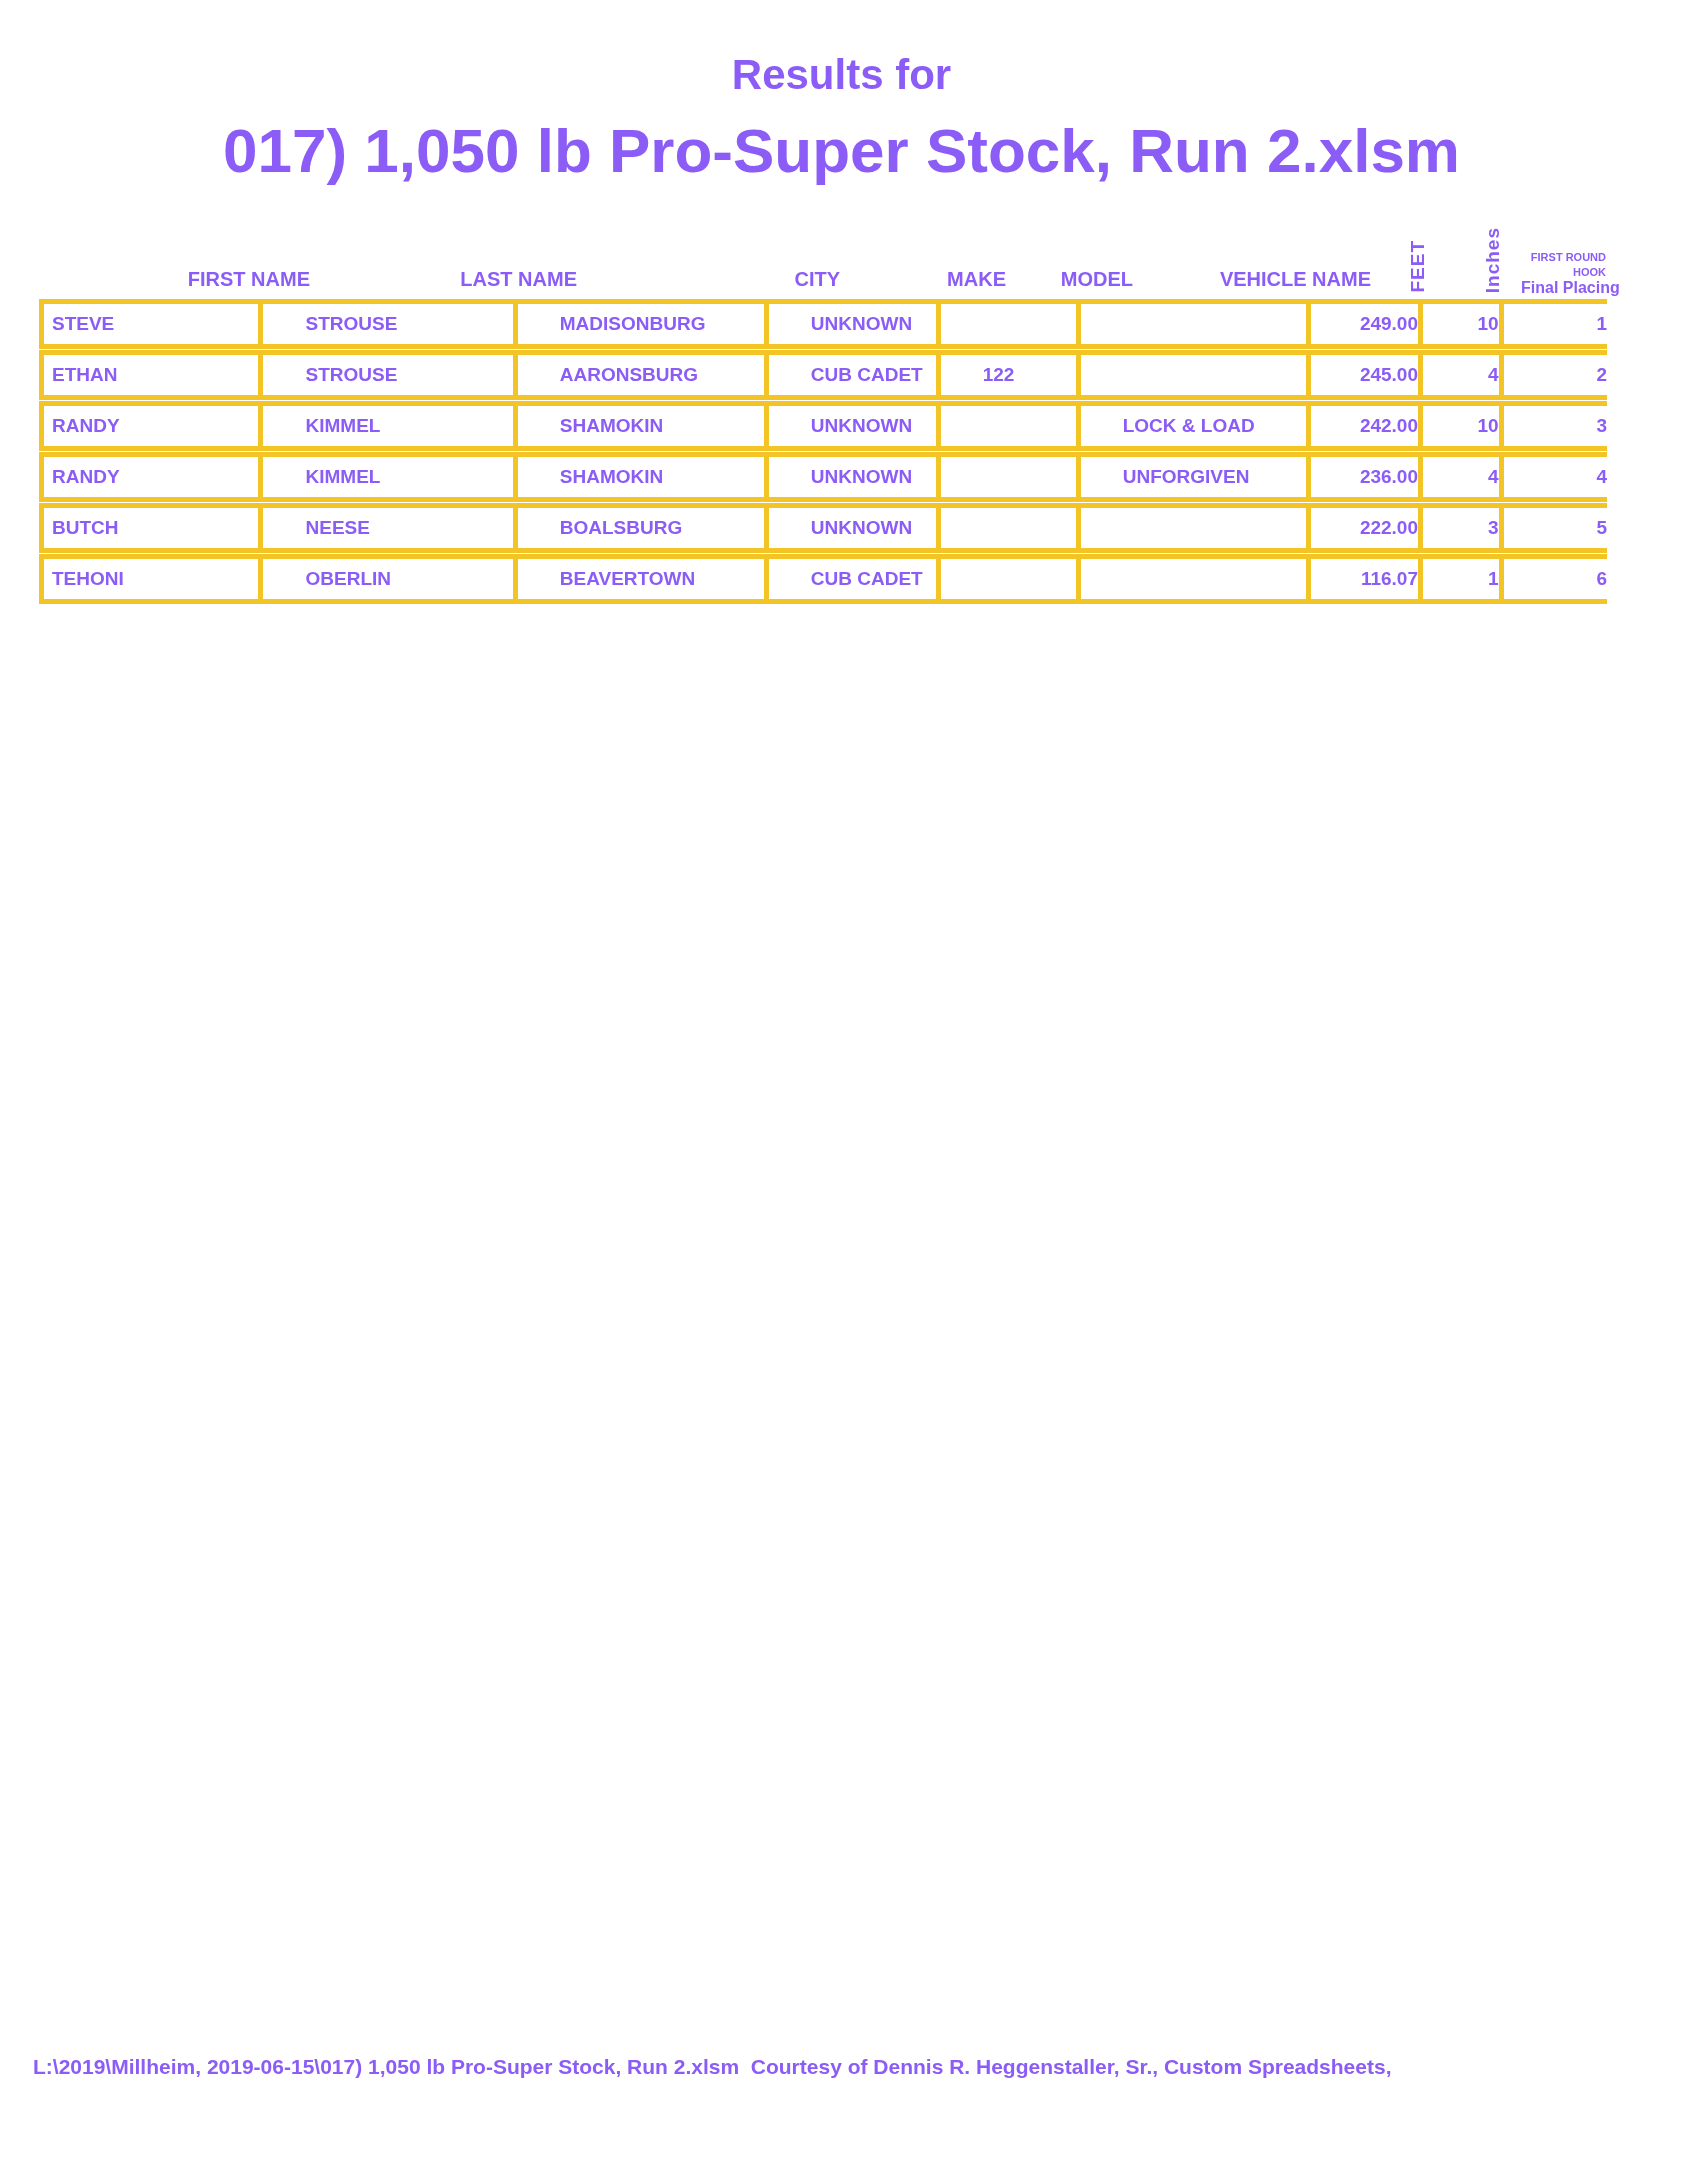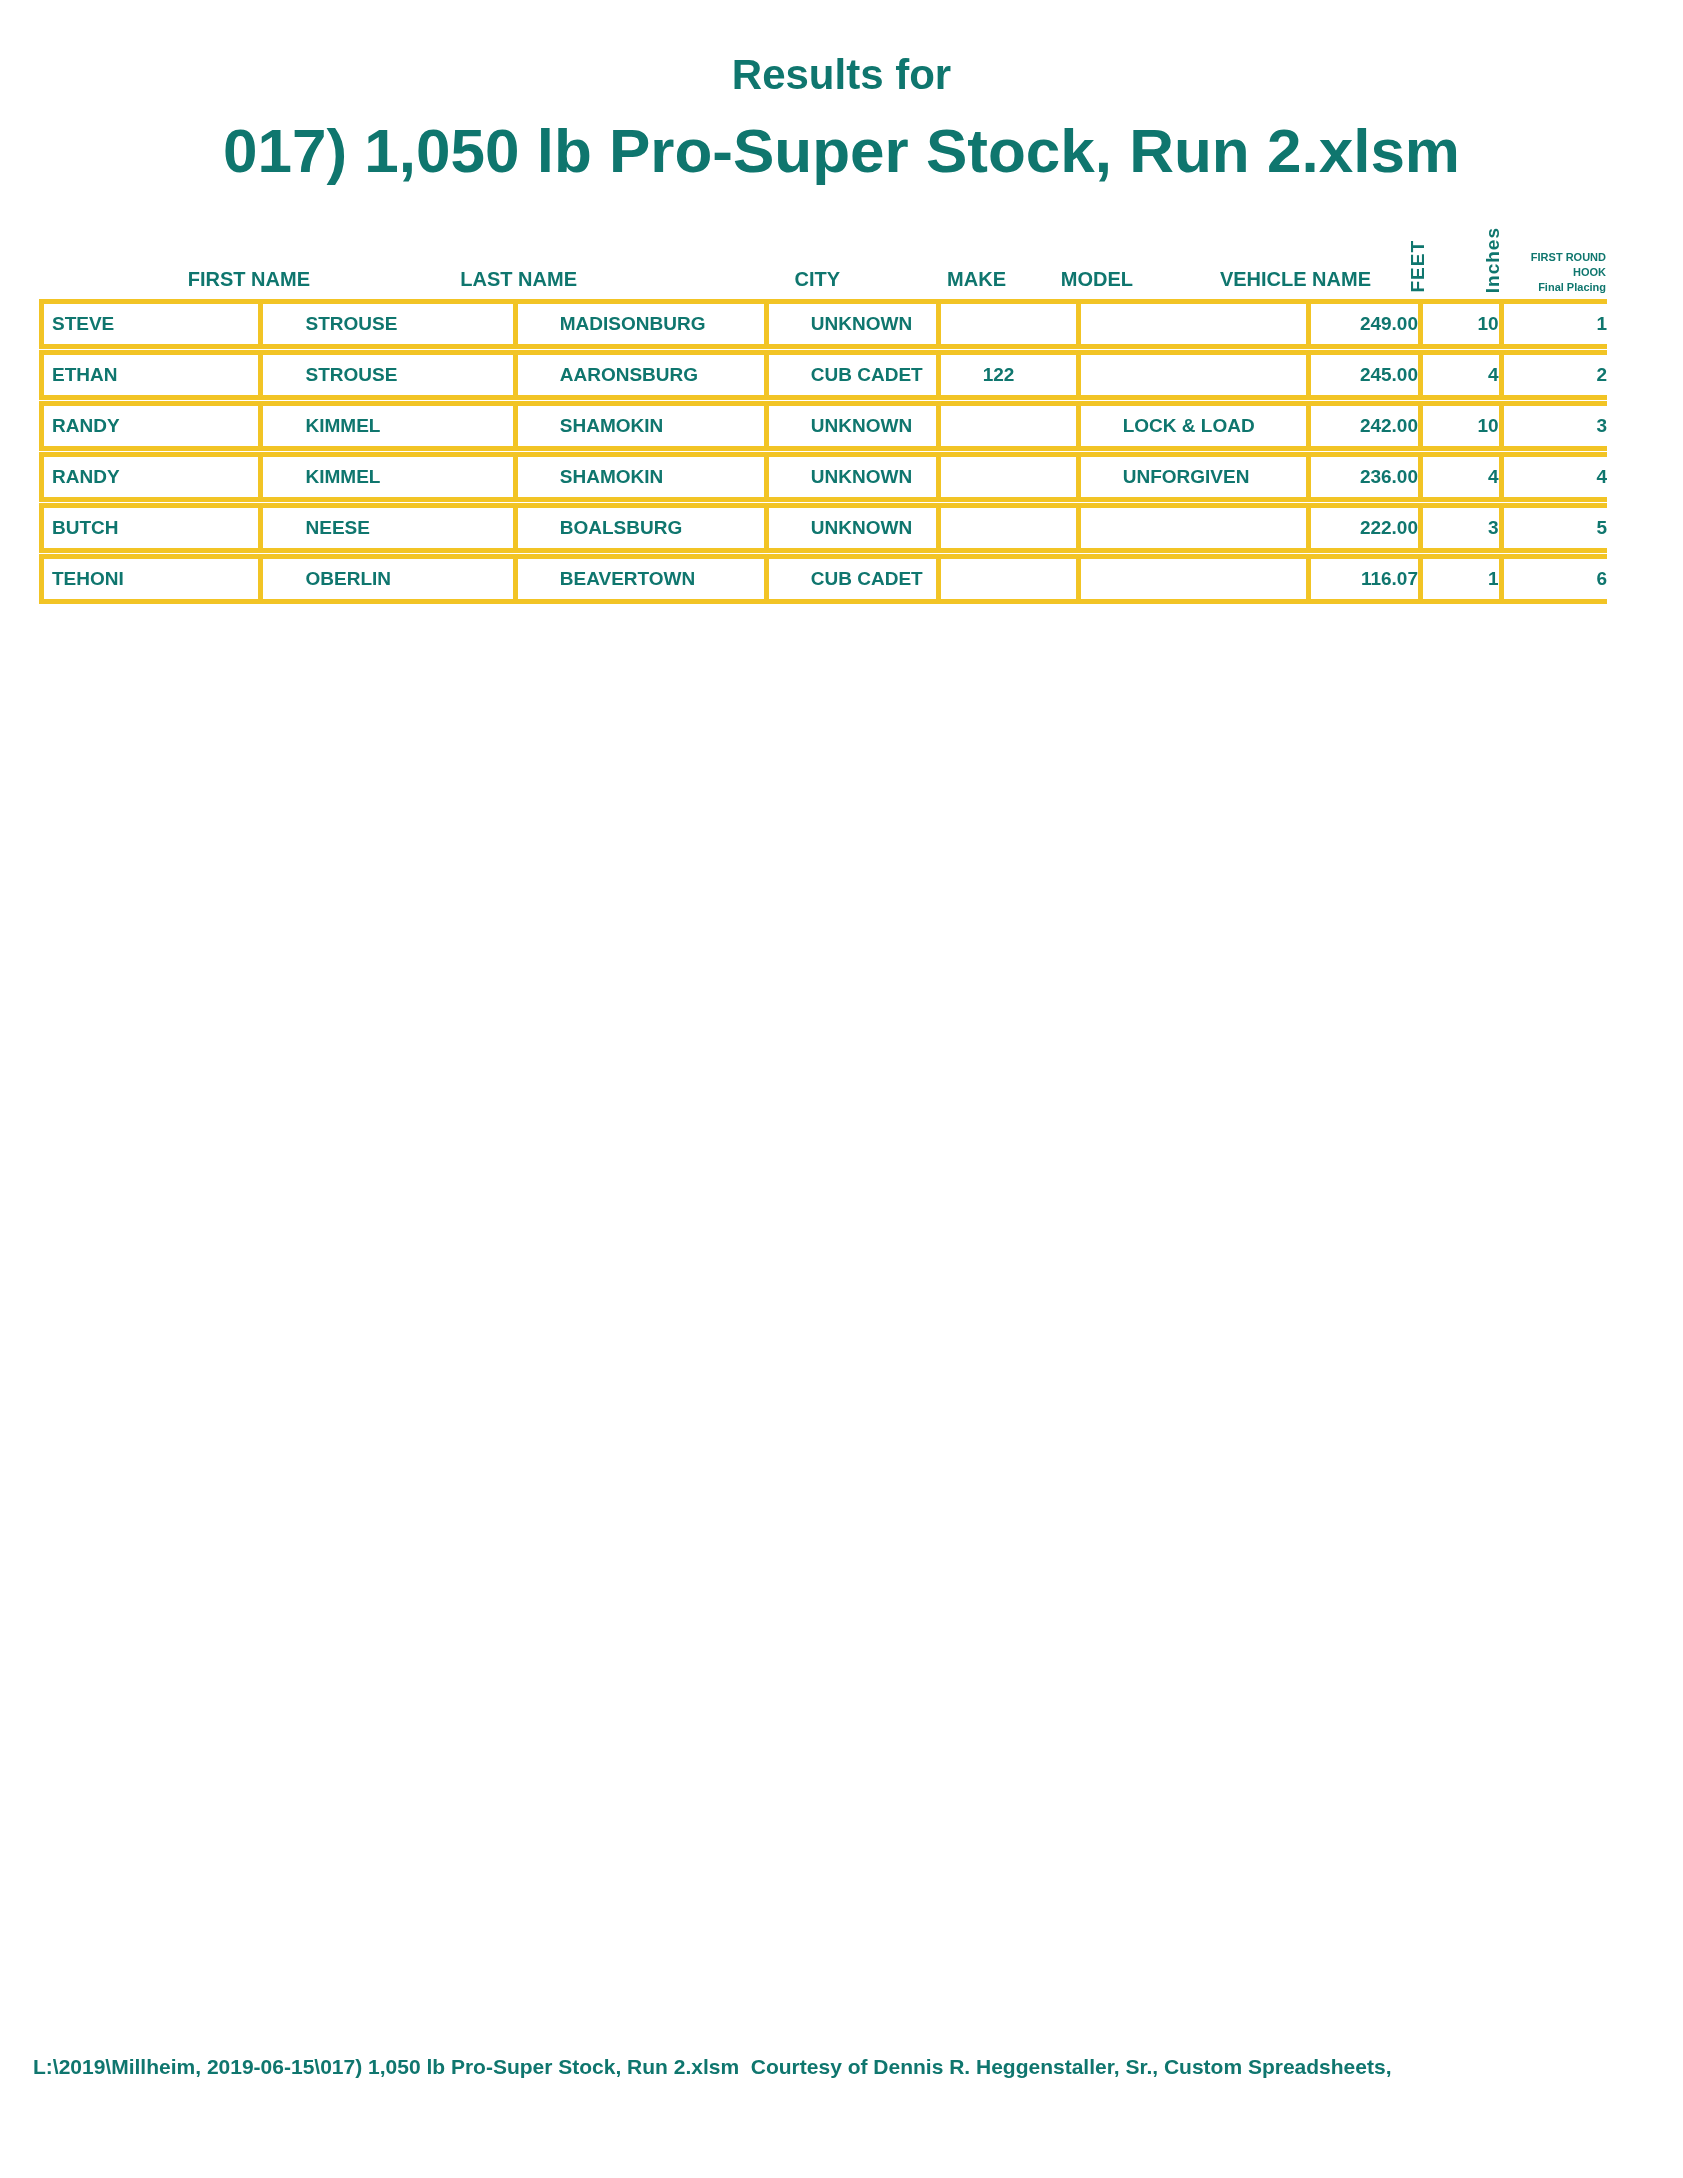--- a/index.html
+++ b/index.html
@@ -2,36 +2,36 @@
 <html><head>
 <meta charset="utf-8">
 <style>
   * { margin:0; padding:0; box-sizing:border-box; }
   html,body { background:#ffffff; }
   .page {
     --gold:#F2C425;
     position:relative;
     width:1683px; height:2178px;
     background:#ffffff;
-    color:#0f766e;
+    color:#8b5cf6;
     font-family:"Liberation Sans", sans-serif;
     font-weight:bold;
     overflow:hidden;
   }
   .title1 { padding-top:51px; text-align:center; font-size:42px; }
   .title2 { margin-top:16px; text-align:center; font-size:62px; }
 
   .table-wrap { margin-left:39px; margin-top:34px; width:1568px; }
 
   .header-row { display:flex; padding-left:5px; height:79px; align-items:flex-end; }
   .hc { font-size:20px; text-align:right; padding-bottom:8px; white-space:nowrap; }
   .hc.rot { display:flex; justify-content:center; align-items:flex-end; height:100%; padding-bottom:6px; }
   .vtext { writing-mode:vertical-rl; transform:rotate(180deg); font-size:19px; letter-spacing:1px; }
   .hc.stack { font-size:11px; line-height:15px; padding-bottom:4px; }
-  .hc.stack .ph3 { font-size:11px; }
+  .hc.stack .ph3 { font-size:16px; }
 
   .w1{width:266px}.w2{width:267px}.w3{width:263px}.w4{width:166px}
   .w5{width:127px}.w6{width:238px}.w7{width:94px}.w8{width:56px}.w9{width:85px}
 
   .row {
     display:flex;
     height:50px;
     border:5px solid var(--gold);
     border-right:none;
     margin-bottom:1px;

